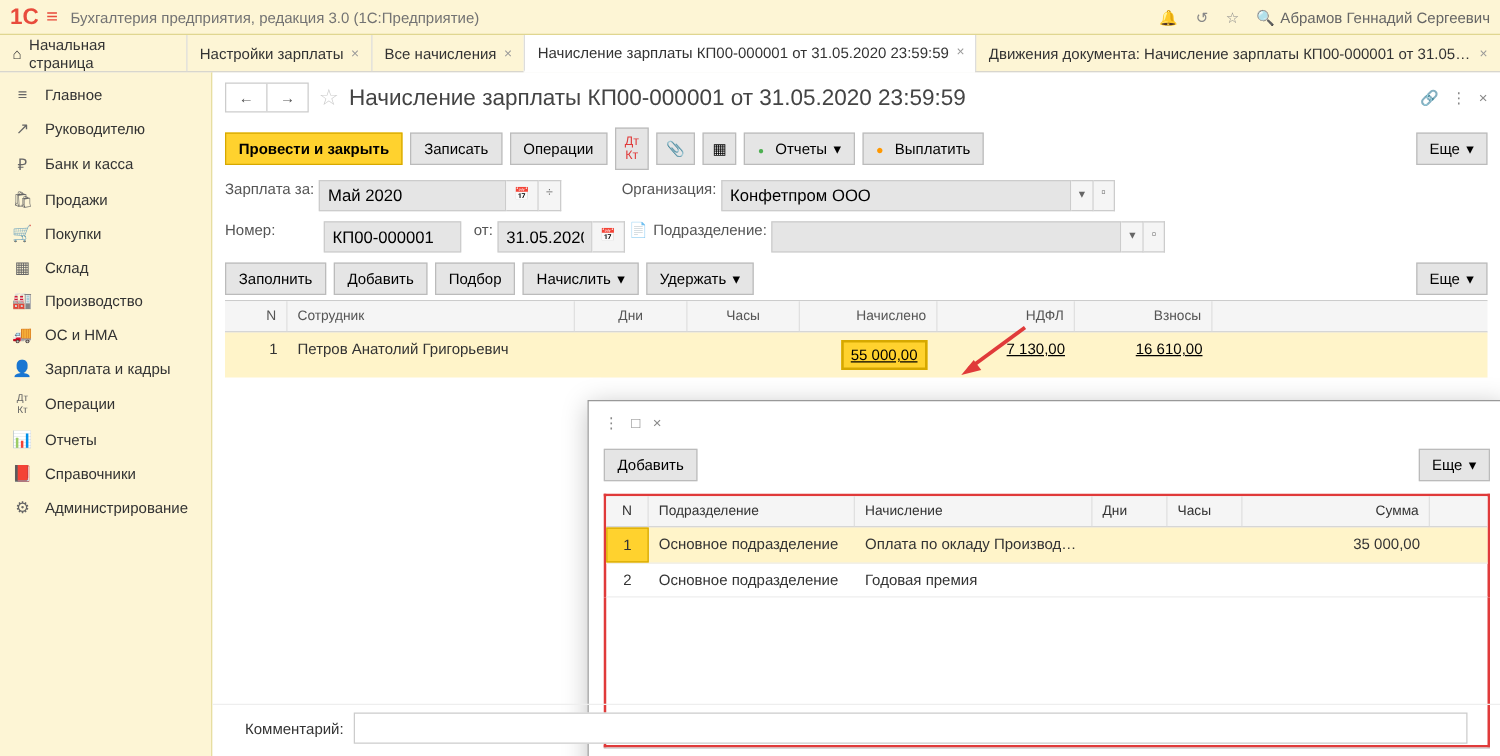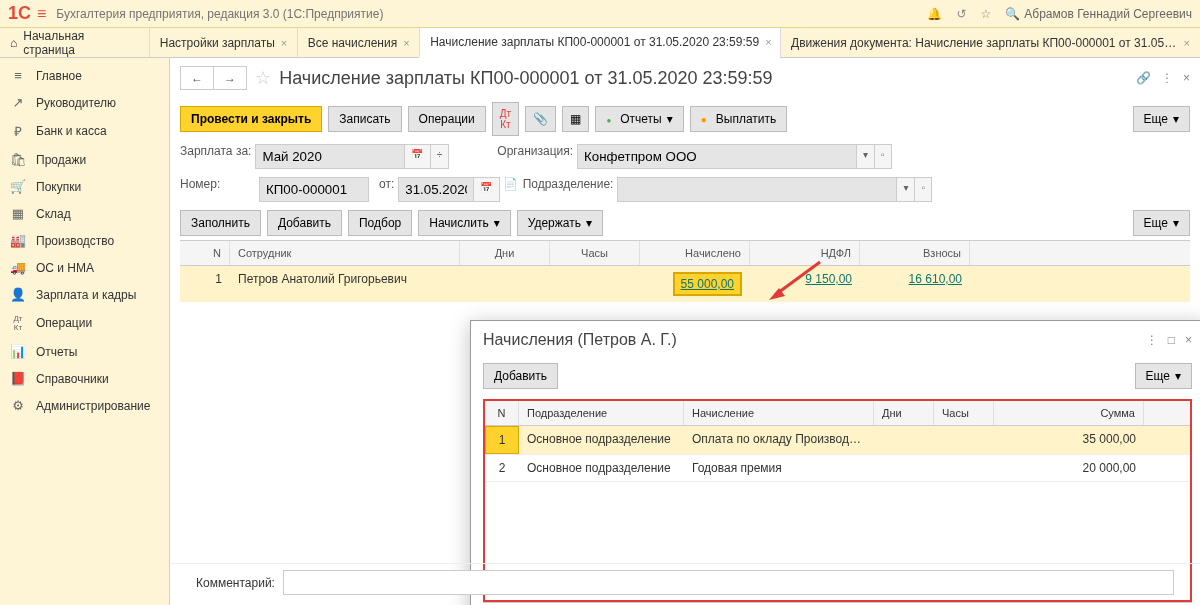--- a/index.html
+++ b/index.html
@@ -67,21 +67,21 @@
 .table-row { display: flex; }
 .table-row.highlighted { background: #fff4c9; }
 .table-row > div { padding: 6px 8px; }
 .col-n { width: 50px; text-align: right; }
 .col-emp { width: 230px; }
 .col-days { width: 90px; text-align: center; }
 .col-hours { width: 90px; text-align: center; }
 .col-accrued { width: 110px; text-align: right; }
 .col-ndfl { width: 110px; text-align: right; }
 .col-contrib { width: 110px; text-align: right; }
-.cell-link { color: #0f766e; text-decoration: underline; cursor: pointer; }
+.cell-link { color: #000000; text-decoration: underline; cursor: pointer; }
 .cell-boxed { border: 2px solid #d6a800; background: #ffd22e; padding: 3px 6px; display: inline-block; }
 
 
 .arrow { position: absolute; left: 595px; top: 202px; width: 60px; height: 40px; pointer-events: none; }
 
 
 .popup { position: absolute; left: 300px; top: 262px; width: 735px; background: #fff; border: 1px solid #999; box-shadow: 0 4px 20px rgba(0,0,0,0.25); }
 .popup-header { display: flex; align-items: center; padding: 10px 12px; }
 .popup-title { font-size: 16px; color: #444; flex: 1; }
 .popup-controls { display: flex; gap: 10px; color: #888; }
@@ -301,33 +301,32 @@
         <div class="col-accrued">Начислено</div>
         <div class="col-ndfl">НДФЛ</div>
         <div class="col-contrib">Взносы</div>
       </div>
       <div class="table-row highlighted">
         <div class="col-n">1</div>
         <div class="col-emp">Петров Анатолий Григорьевич</div>
         <div class="col-days"></div>
         <div class="col-hours"></div>
         <div class="col-accrued"><span class="cell-boxed cell-link">55 000,00</span></div>
-        <div class="col-ndfl"><span class="cell-link">9 150,00</span></div>
+        <div class="col-ndfl"><span class="cell-link">7 130,00</span></div>
         <div class="col-contrib"><span class="cell-link">16 610,00</span></div>
       </div>
     </div>
 
     <svg class="arrow" viewBox="0 0 60 40">
       <line x1="55" y1="2" x2="10" y2="35" stroke="#e03a3a" stroke-width="3"></line>
       <polygon points="4,40 14,28 20,36" fill="#e03a3a"></polygon>
     </svg>
 
     <div class="popup">
       <div class="popup-header">
-        <span class="popup-title">Начисления (Петров А. Г.)</span>
         <div class="popup-controls">
           <span>⋮</span>
           <span>□</span>
           <span>×</span>
         </div>
       </div>
       <div class="popup-toolbar">
         <button class="btn">Добавить</button>
         <button class="btn" style="margin-left:auto;">
             <span>Еще</span> 
@@ -350,21 +349,20 @@
           <div class="pt-days"></div>
           <div class="pt-hours"></div>
           <div class="pt-sum">35 000,00</div>
         </div>
         <div class="pt-row">
           <div class="pt-n">2</div>
           <div class="pt-dep">Основное подразделение</div>
           <div class="pt-acc">Годовая премия</div>
           <div class="pt-days"></div>
           <div class="pt-hours"></div>
-          <div class="pt-sum">20 000,00</div>
         </div>
       </div>
       <div class="popup-table-bottom"></div>
       <div class="popup-total">
         <div style="width:199px;"></div>
         <div class="pt-acc">Итого:</div>
         <div style="width:120px;"></div>
         <div class="pt-sum">55 000,00</div>
       </div>
 

